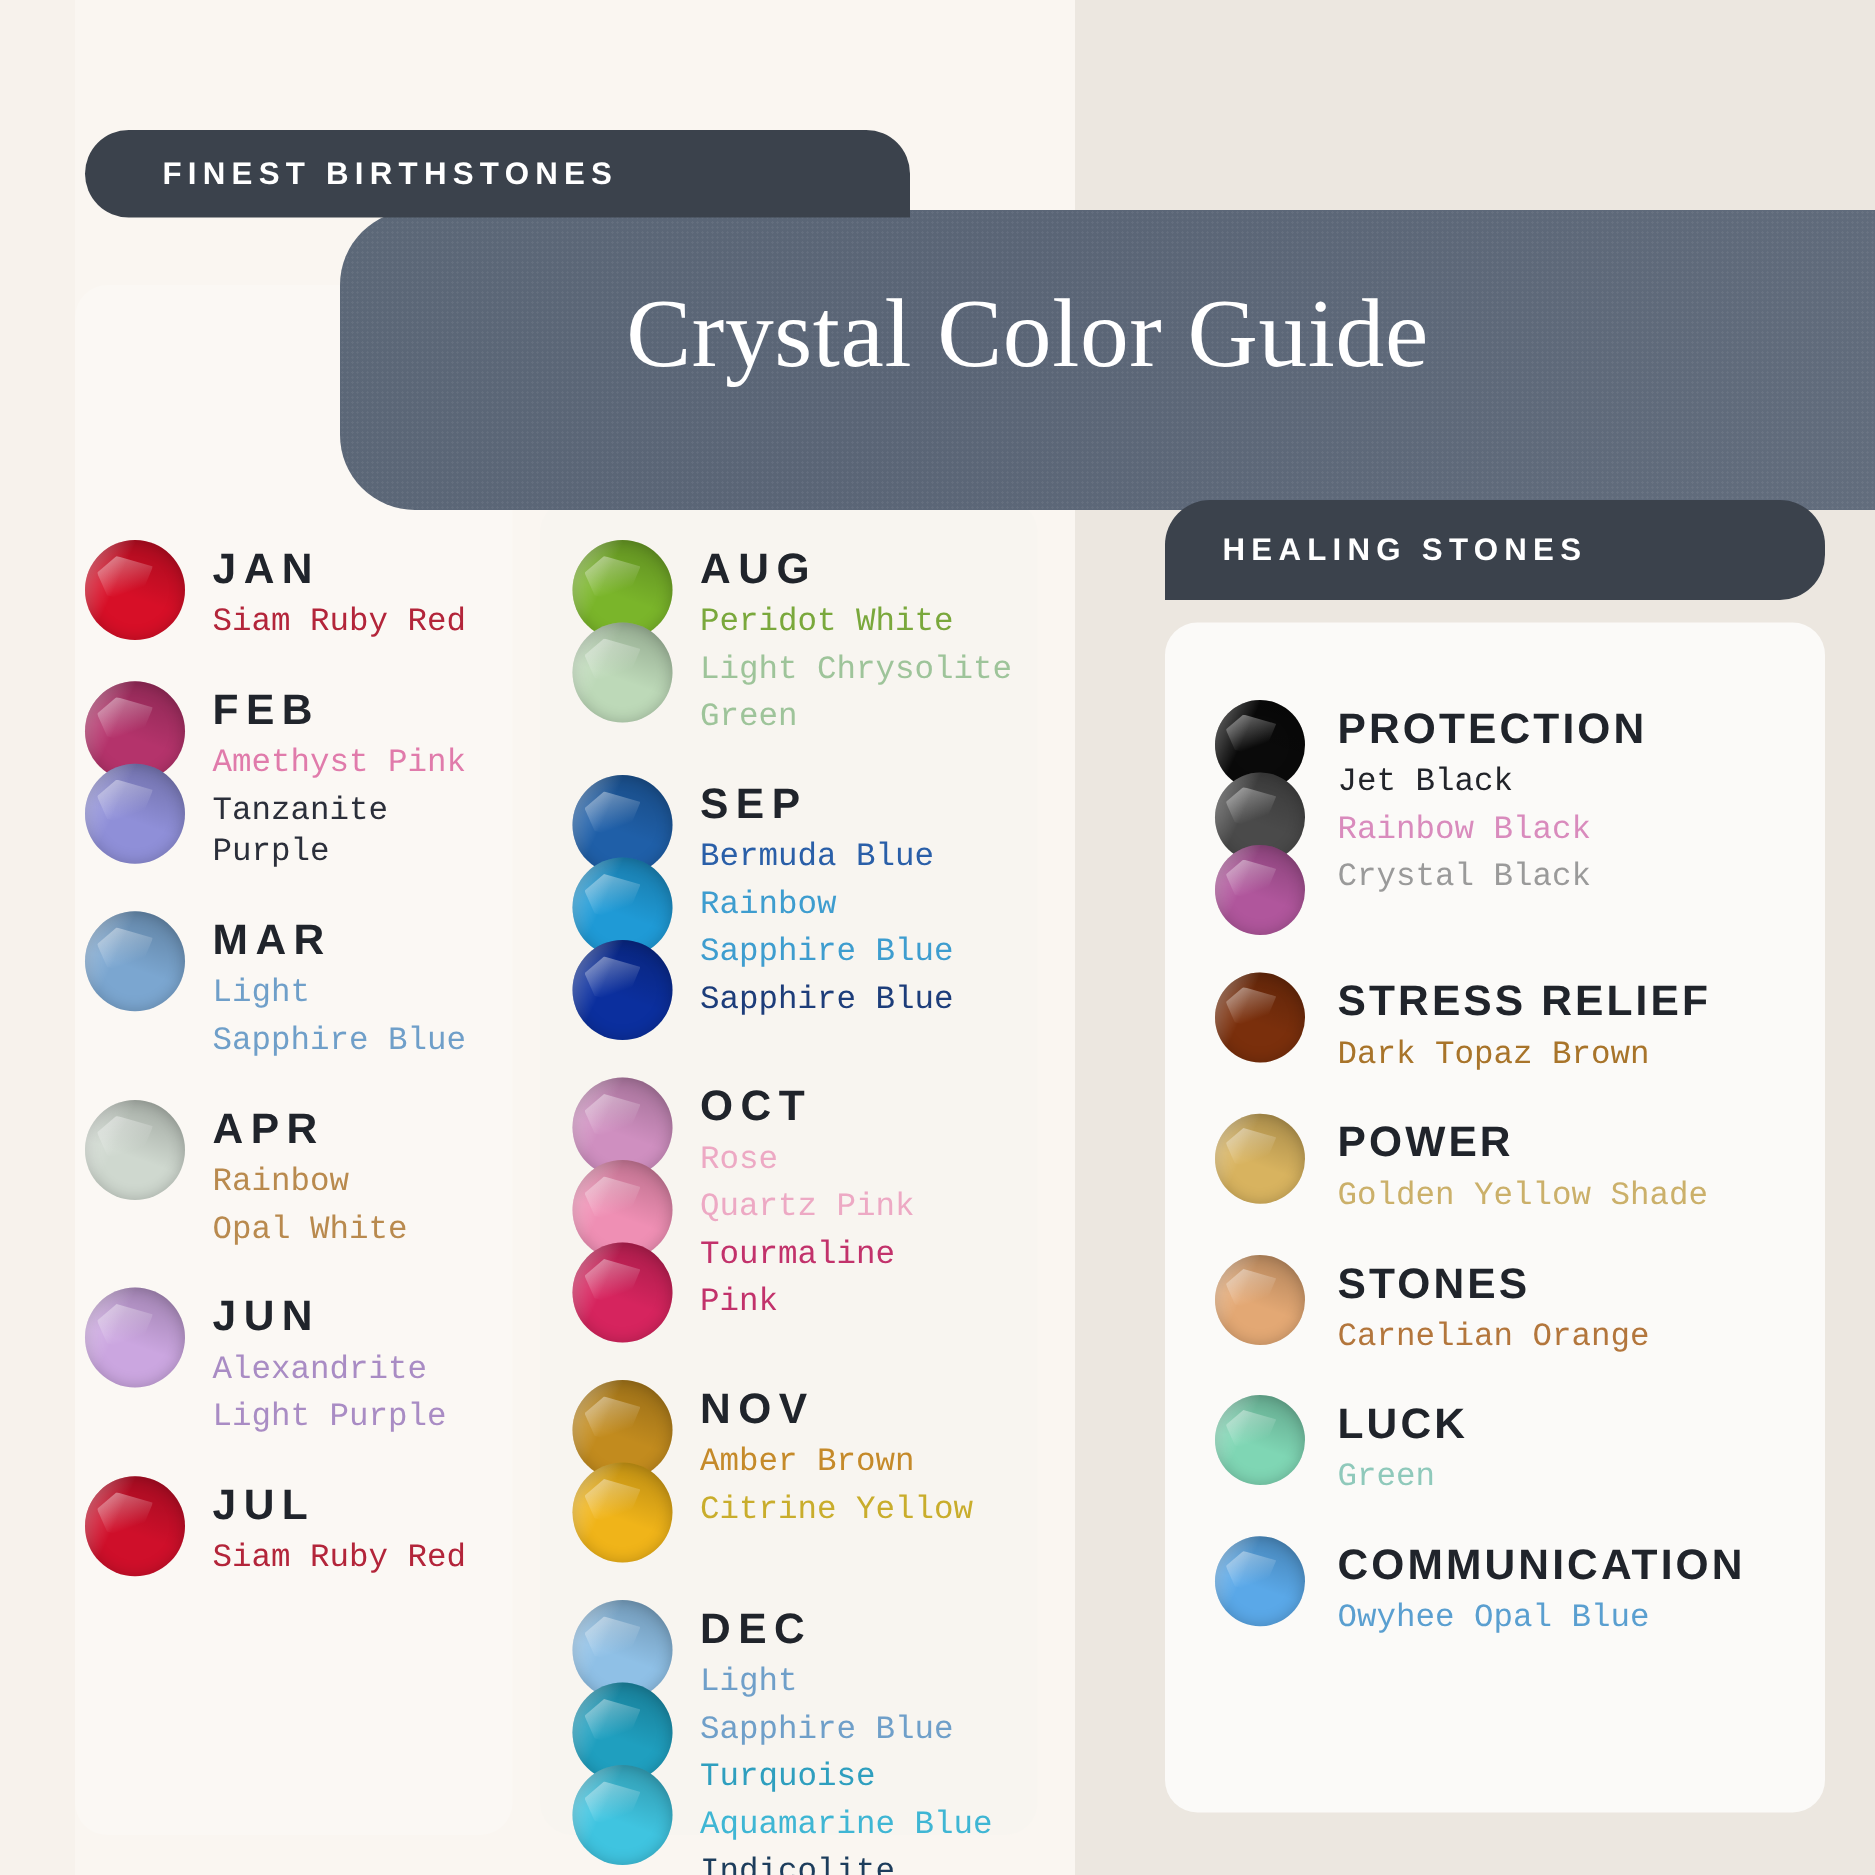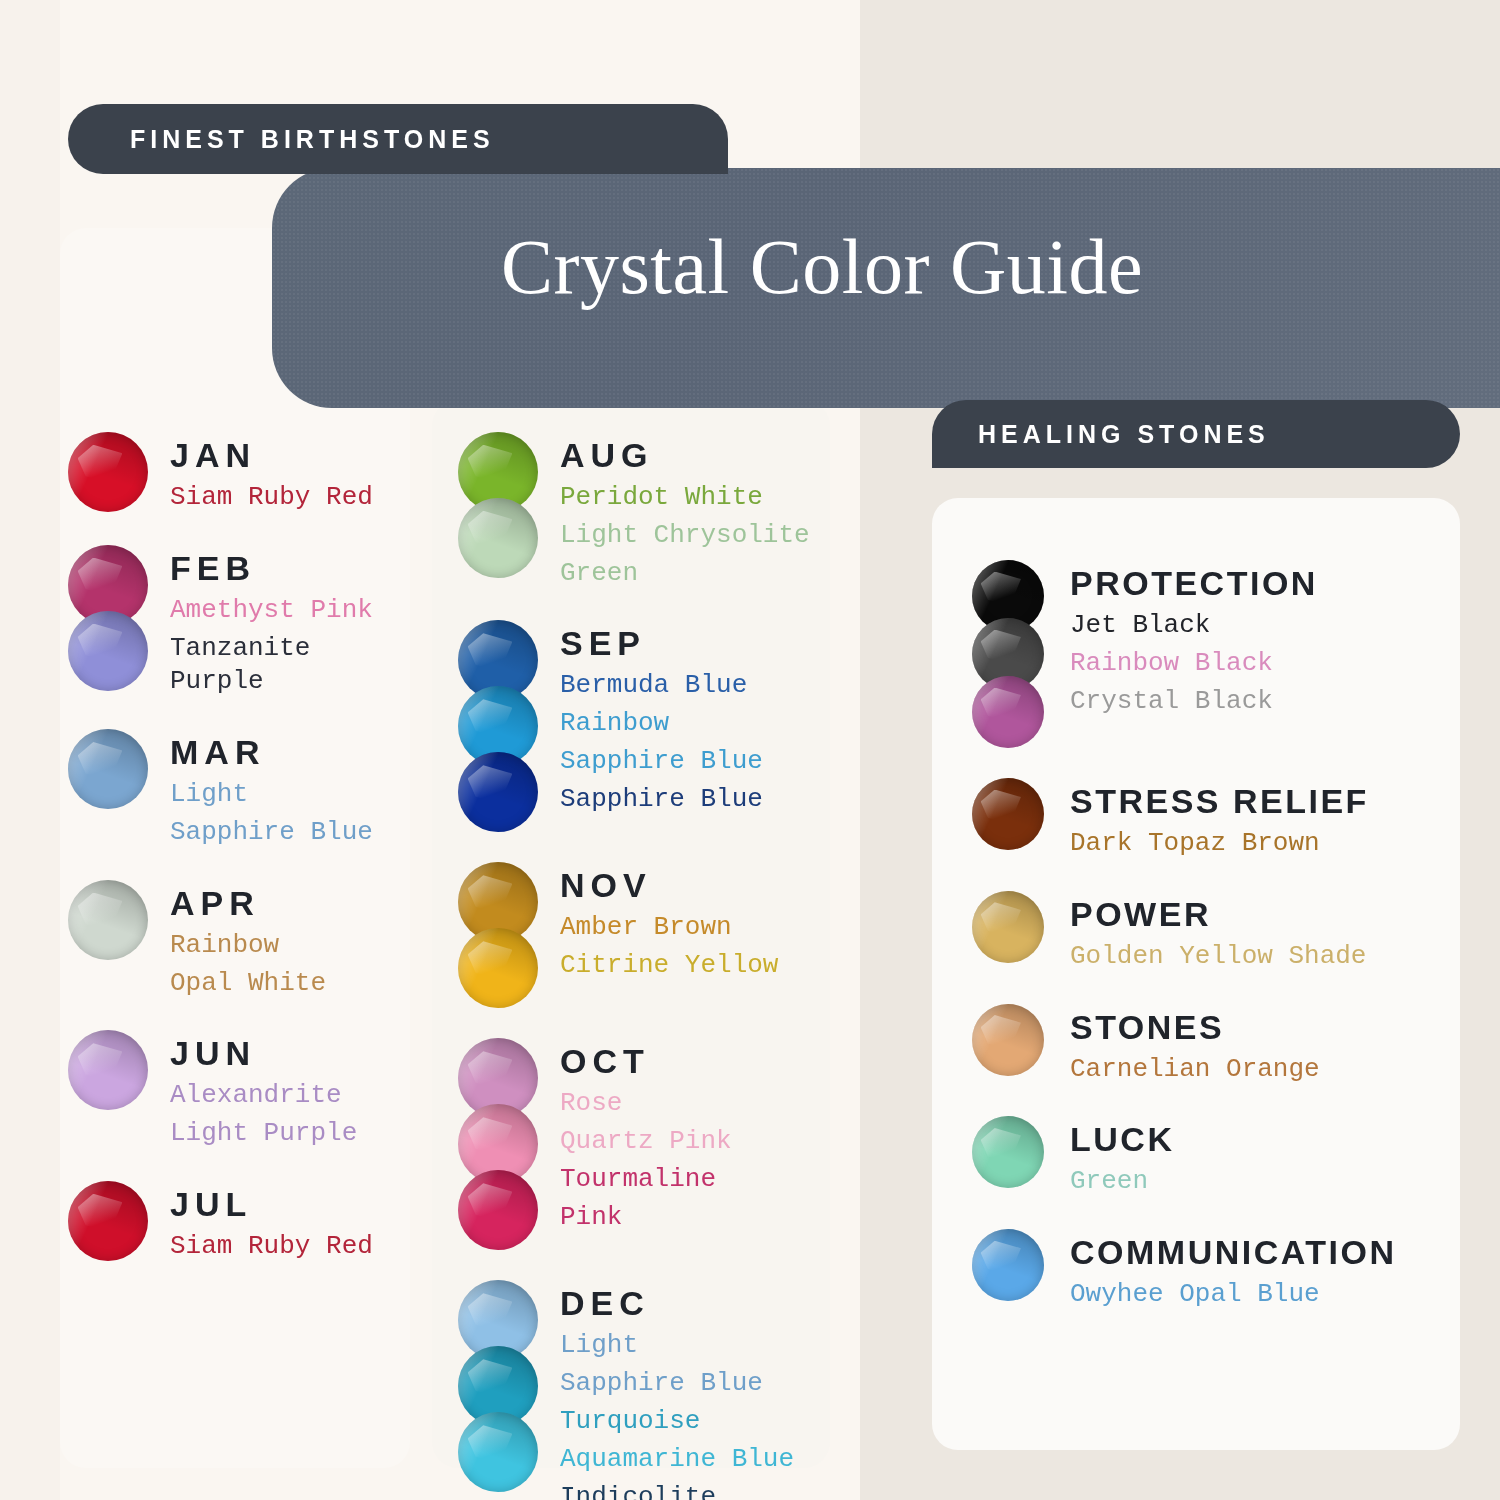--- a/index.html
+++ b/index.html
@@ -50,21 +50,21 @@
     font-size: 25px;
     display: flex; align-items: center;
   }
   .pill-finest {
     left: 68px; top: 104px; width: 660px; height: 70px;
     border-top-left-radius: 36px; border-bottom-left-radius: 36px;
     border-top-right-radius: 36px;
     padding-left: 62px;
   }
   .pill-healing {
-    left: 932px; top: 400px; width: 528px; height: 68px;
+    left: 932px; top: 400px; width: 528px; height: 80px;
     border-top-left-radius: 36px; border-top-right-radius: 36px;
     border-bottom-right-radius: 36px;
     padding-left: 46px;
   }
 
   
   .card {
     position: absolute;
     background: #fbf8f4;
     border-radius: 26px;
@@ -210,41 +210,41 @@
       <div class="labels">
         <div class="month">SEP</div>
         <div class="cname " style="color: rgb(42, 95, 168);">Bermuda Blue</div>
         <div class="cname " style="color: rgb(62, 157, 207);">Rainbow</div>
         <div class="cname " style="color: rgb(62, 157, 207);">Sapphire Blue</div>
         <div class="cname " style="color: rgb(29, 61, 122);">Sapphire Blue</div>
       </div>
     </div>
     <div class="entry">
       <div class="stones">
-        <div class="stone" style="background: rgb(194, 139, 30);"></div>
-        <div class="stone" style="background: rgb(240, 180, 25);"></div>
-      </div>
-      <div class="labels">
-        <div class="month">NOV</div>
-        <div class="cname " style="color: rgb(197, 138, 42);">Amber Brown</div>
-        <div class="cname " style="color: rgb(201, 173, 44);">Citrine Yellow</div>
-      </div>
-    </div>
-    <div class="entry">
-      <div class="stones">
         <div class="stone" style="background: rgb(207, 143, 192);"></div>
         <div class="stone" style="background: rgb(239, 143, 180);"></div>
         <div class="stone" style="background: rgb(214, 36, 94);"></div>
       </div>
       <div class="labels">
         <div class="month">OCT</div>
         <div class="cname " style="color: rgb(237, 169, 196);">Rose</div>
         <div class="cname " style="color: rgb(237, 169, 196);">Quartz Pink</div>
         <div class="cname " style="color: rgb(194, 50, 107);">Tourmaline</div>
         <div class="cname " style="color: rgb(194, 50, 107);">Pink</div>
+      </div>
+    </div>
+    <div class="entry">
+      <div class="stones">
+        <div class="stone" style="background: rgb(194, 139, 30);"></div>
+        <div class="stone" style="background: rgb(240, 180, 25);"></div>
+      </div>
+      <div class="labels">
+        <div class="month">NOV</div>
+        <div class="cname " style="color: rgb(197, 138, 42);">Amber Brown</div>
+        <div class="cname " style="color: rgb(201, 173, 44);">Citrine Yellow</div>
       </div>
     </div>
     <div class="entry">
       <div class="stones">
         <div class="stone" style="background: rgb(143, 192, 230);"></div>
         <div class="stone" style="background: rgb(31, 159, 191);"></div>
         <div class="stone" style="background: rgb(63, 196, 224);"></div>
       </div>
       <div class="labels">
         <div class="month">DEC</div>

